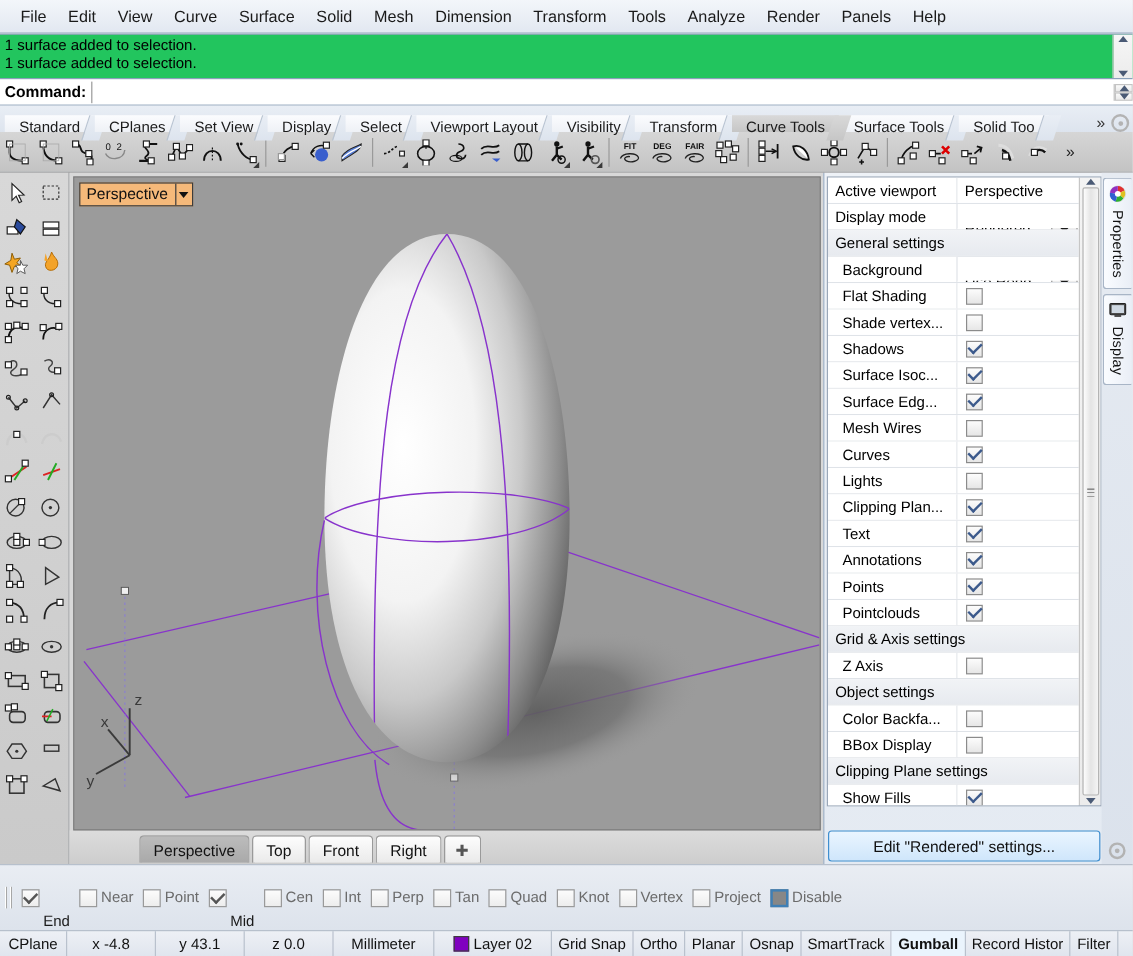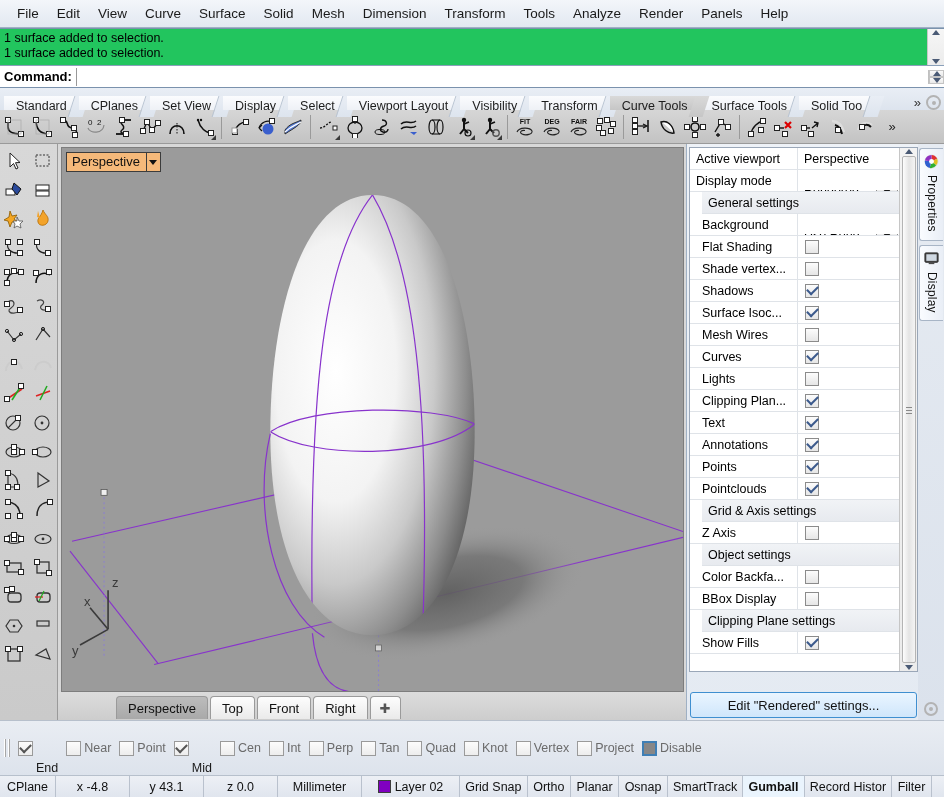--- a/index.html
+++ b/index.html
@@ -105,21 +105,21 @@
            white-space:nowrap; overflow:hidden; border-right:1px solid #dfe3e8; background:#fff;}
   .prow.indent .pname { padding-left:12px; }
   .pval { flex:1; display:flex; align-items:center; padding-left:6px; font-size:12.5px;
           white-space:nowrap; overflow:hidden; background:#fff; min-width:0;}
   .pval.combo { padding:0;margin-top:20px; }
   .combo-txt { flex:1; padding-left:6px; display:flex;align-items:center; overflow:hidden; white-space:nowrap;}
   .combo-btn { flex:0 0 22px; display:flex;align-items:center;justify-content:center;
                background:linear-gradient(#fafafa,#dcdcdc); border:1px solid #8d8d8d; margin:1px;}
   .combo-btn i { width:0;height:0;border-left:5px solid transparent;border-right:5px solid transparent;
                  border-top:6px solid #1a1a1a; display:block;}
-  .group { background:linear-gradient(#f1f3f6,#e7eaef);margin-left:12px; }
+  .group { background:linear-gradient(#f1f3f6,#e7eaef); }
   .group .pname { flex:1 1 auto; border-right:0; background:transparent; font-size:12.5px;}
   .cbox { width:14px;height:14px; border:1px solid #8b8b8b; background:linear-gradient(#fcfcfc,#e6e6e6);
           display:inline-flex;align-items:center;justify-content:center; margin-left:1px;}
   .cbox.on:after { content:""; width:9px;height:5px; border-left:2px solid #3c5a8c; border-bottom:2px solid #3c5a8c;
                    transform:rotate(-45deg) translate(1px,-1px);}
   .pscroll { flex:0 0 18px; background:linear-gradient(#f3f3f3,#ececec); border-left:1px solid #c6c6c6;
              display:flex; flex-direction:column; align-items:center; justify-content:space-between; padding:1px 0;}
   .pthumb { width:14px; flex:1; margin:2px 0; background:linear-gradient(90deg,#fdfdfd,#e4e4e4,#f4f4f4);
             border:1px solid #b4b4b4; position:relative; border-radius:2px;}
   .pthumb:after{content:"";position:absolute;left:3px;right:3px;top:50%;height:7px;margin-top:-3px;
@@ -849,20 +849,26 @@
                   <span class="cbox on"></span>
                 </div>
               </div>
               <div class="prow indent">
                 <div class="pname">Surface Isoc...</div>
                 <div class="pval">
                   <span class="cbox on"></span>
                 </div>
               </div>
               <div class="prow indent">
+                <div class="pname">Surface Edg...</div>
+                <div class="pval">
+                  <span class="cbox on"></span>
+                </div>
+              </div>
+              <div class="prow indent">
                 <div class="pname">Mesh Wires</div>
                 <div class="pval">
                   <span class="cbox"></span>
                 </div>
               </div>
               <div class="prow indent">
                 <div class="pname">Curves</div>
                 <div class="pval">
                   <span class="cbox on"></span>
                 </div>

